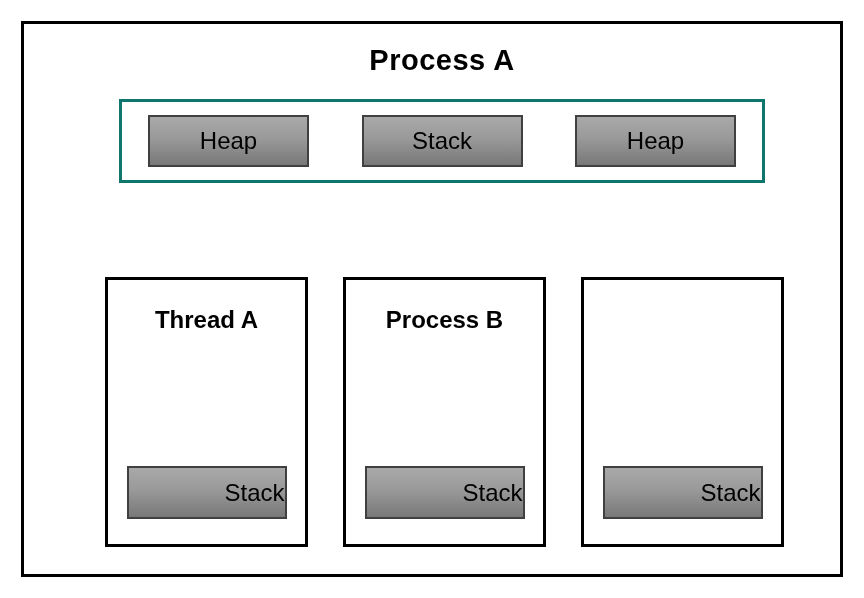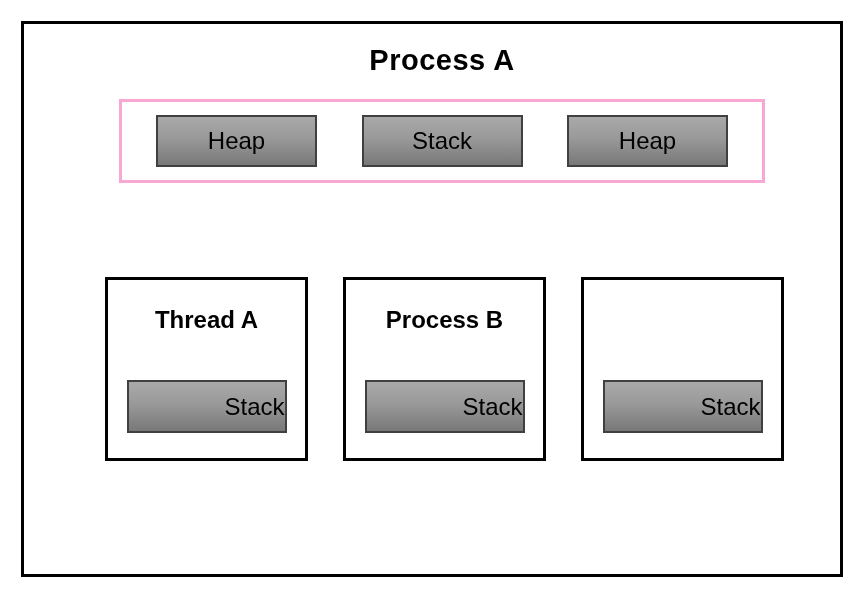--- a/index.html
+++ b/index.html
@@ -23,46 +23,46 @@
     text-align: center;
     font-size: 29px;
     font-weight: bold;
     color: #000;
     letter-spacing: 0.5px;
   }
   .segments-container {
     position: absolute;
     left: 95px; top: 75px;
     width: 646px; height: 84px;
-    border: 3px solid #f9a8d4;
+    border: 3px solid #0f766e;
     background: #fff;
     display: flex;
     align-items: center;
     justify-content: space-between;
-    padding: 0 34px;
+    padding: 0 26px;
   }
   .gray-box {
     width: 161px; height: 52px;
     border: 2px solid #404040;
     background: linear-gradient(to bottom, #a9a9a9 0%, #999999 45%, #787878 100%);
     display: flex;
     align-items: center;
     justify-content: center;
     font-size: 24px;
     color: #000;
   }
   .threads-row {
     position: absolute;
     left: 81px; top: 253px;
     display: flex;
     gap: 35px;
   }
   .thread-box {
     position: relative;
-    width: 203px; height: 184px;
+    width: 203px; height: 270px;
     border: 3px solid #000;
     background: #fff;
   }
   .thread-title {
     margin-top: 26px;
     width: 100%;
     text-align: center;
     font-size: 24px;
     font-weight: bold;
     color: #000;

